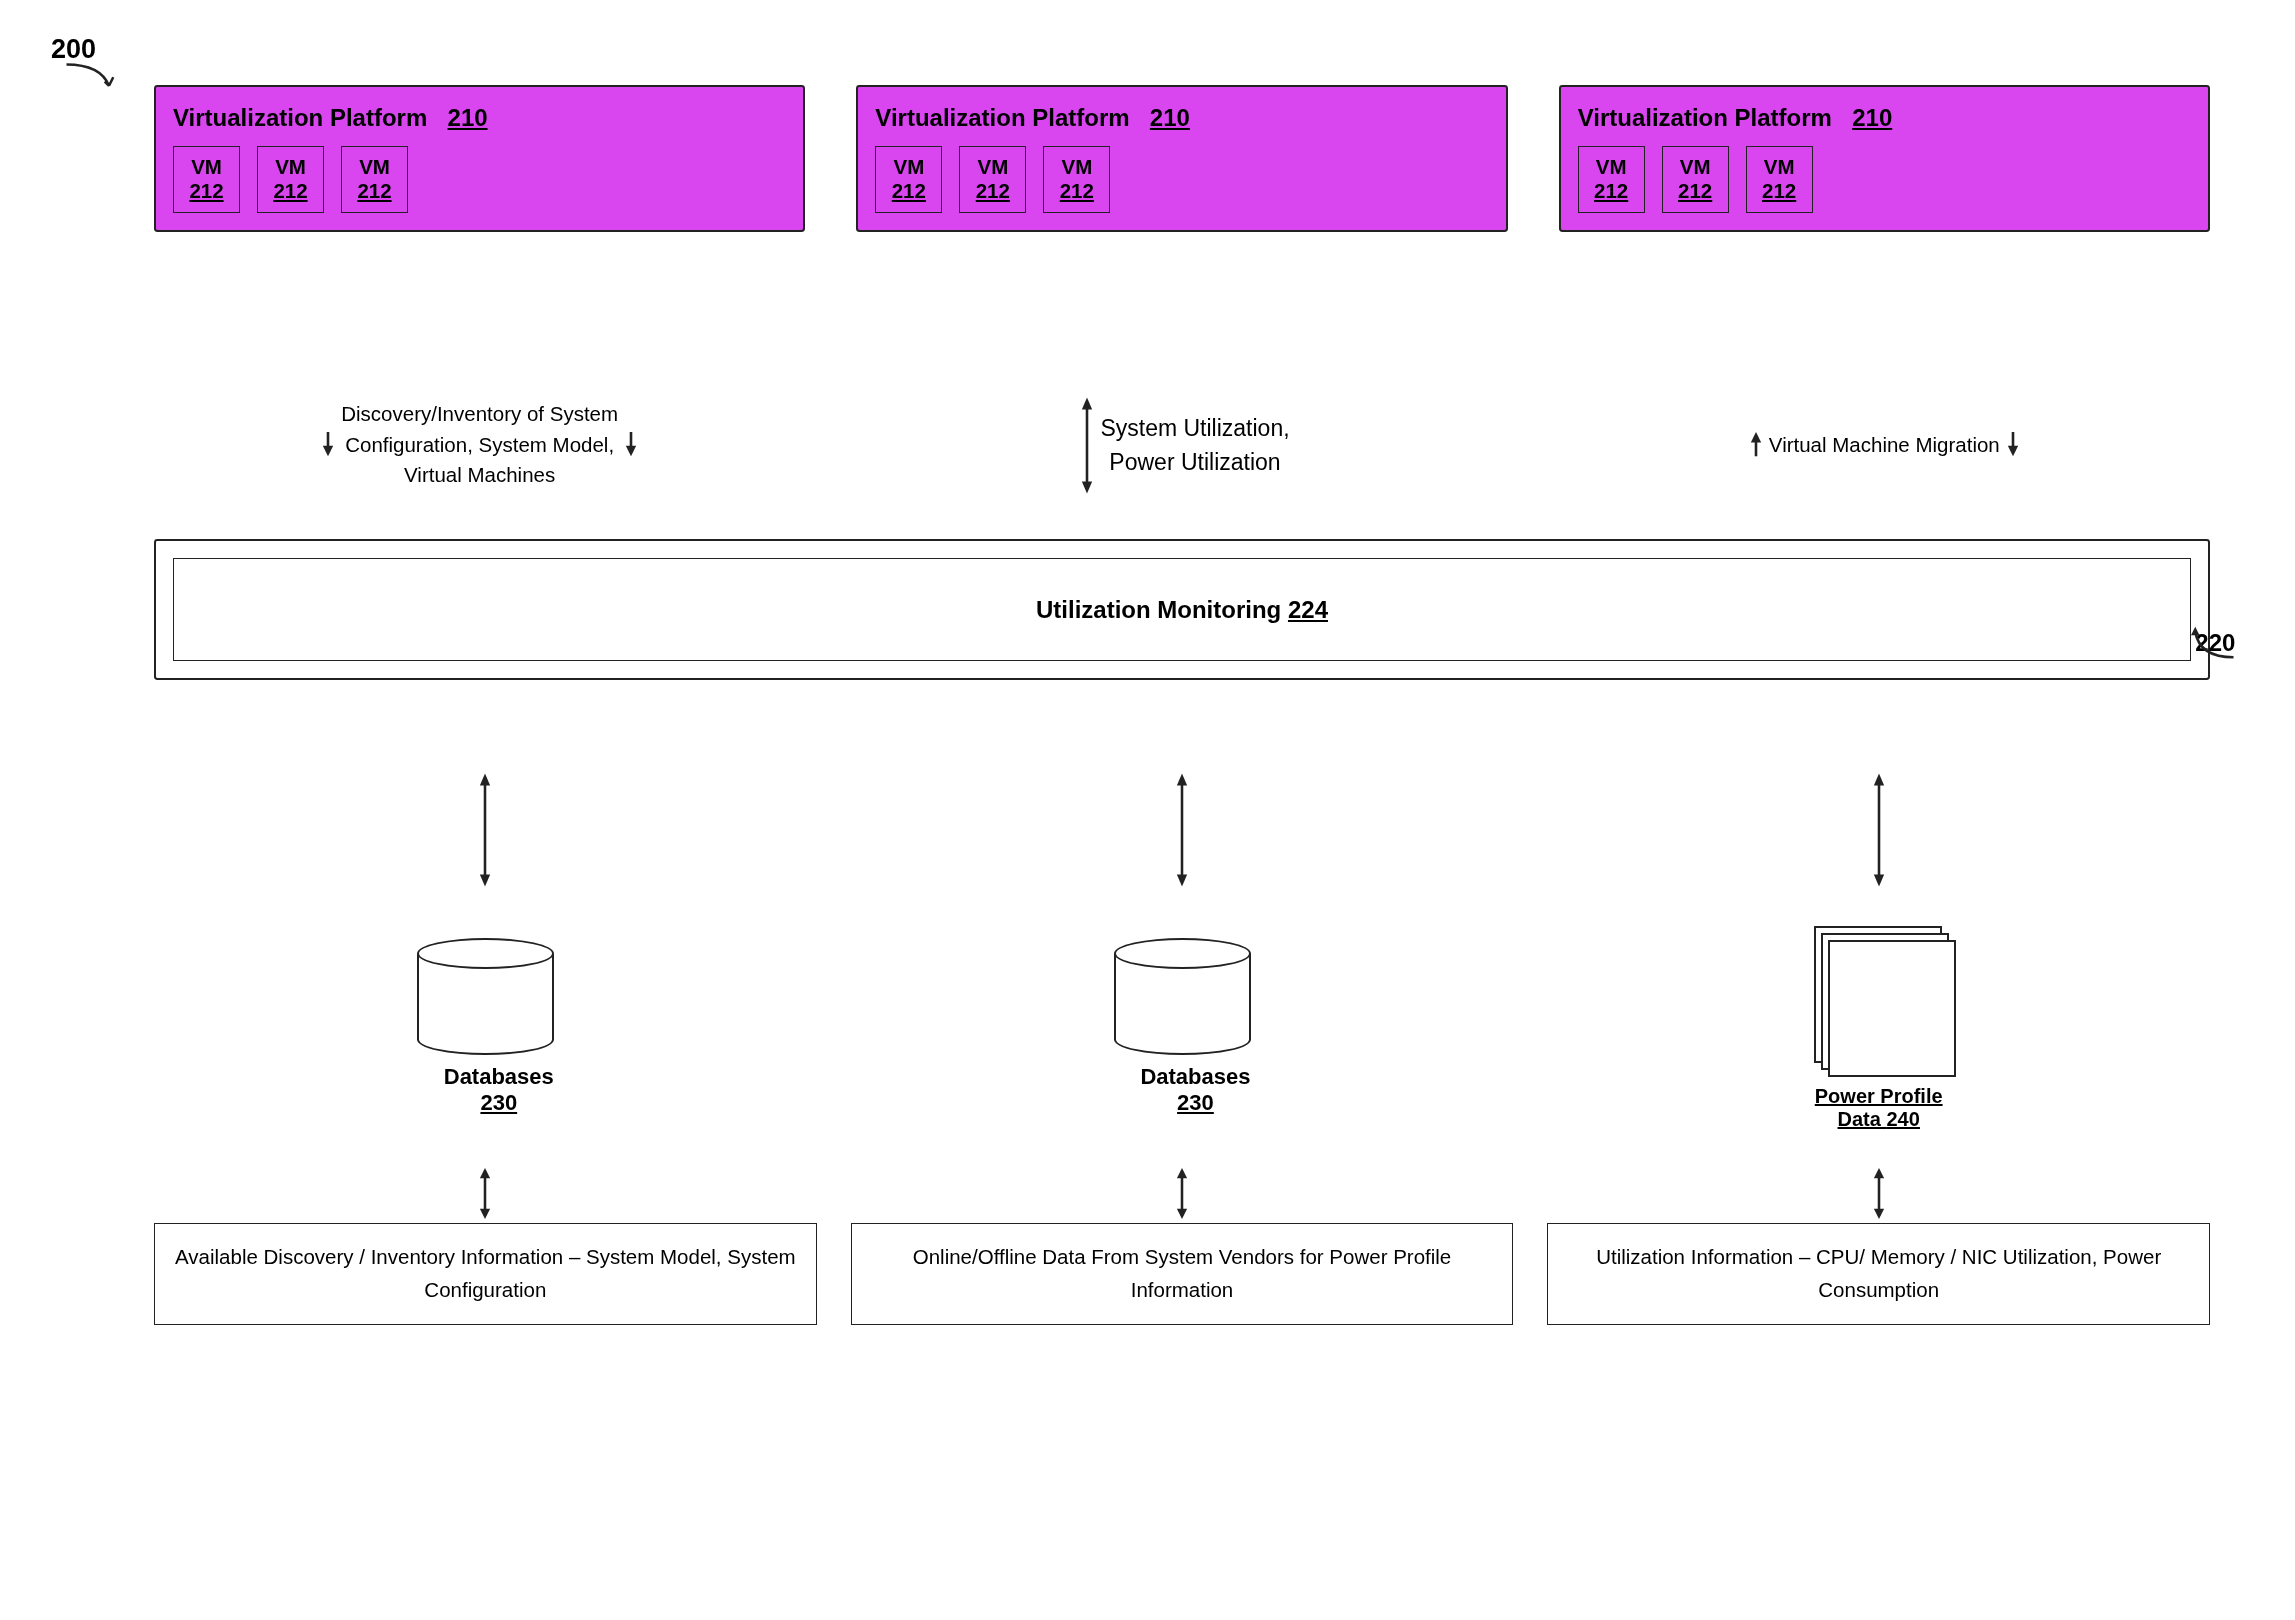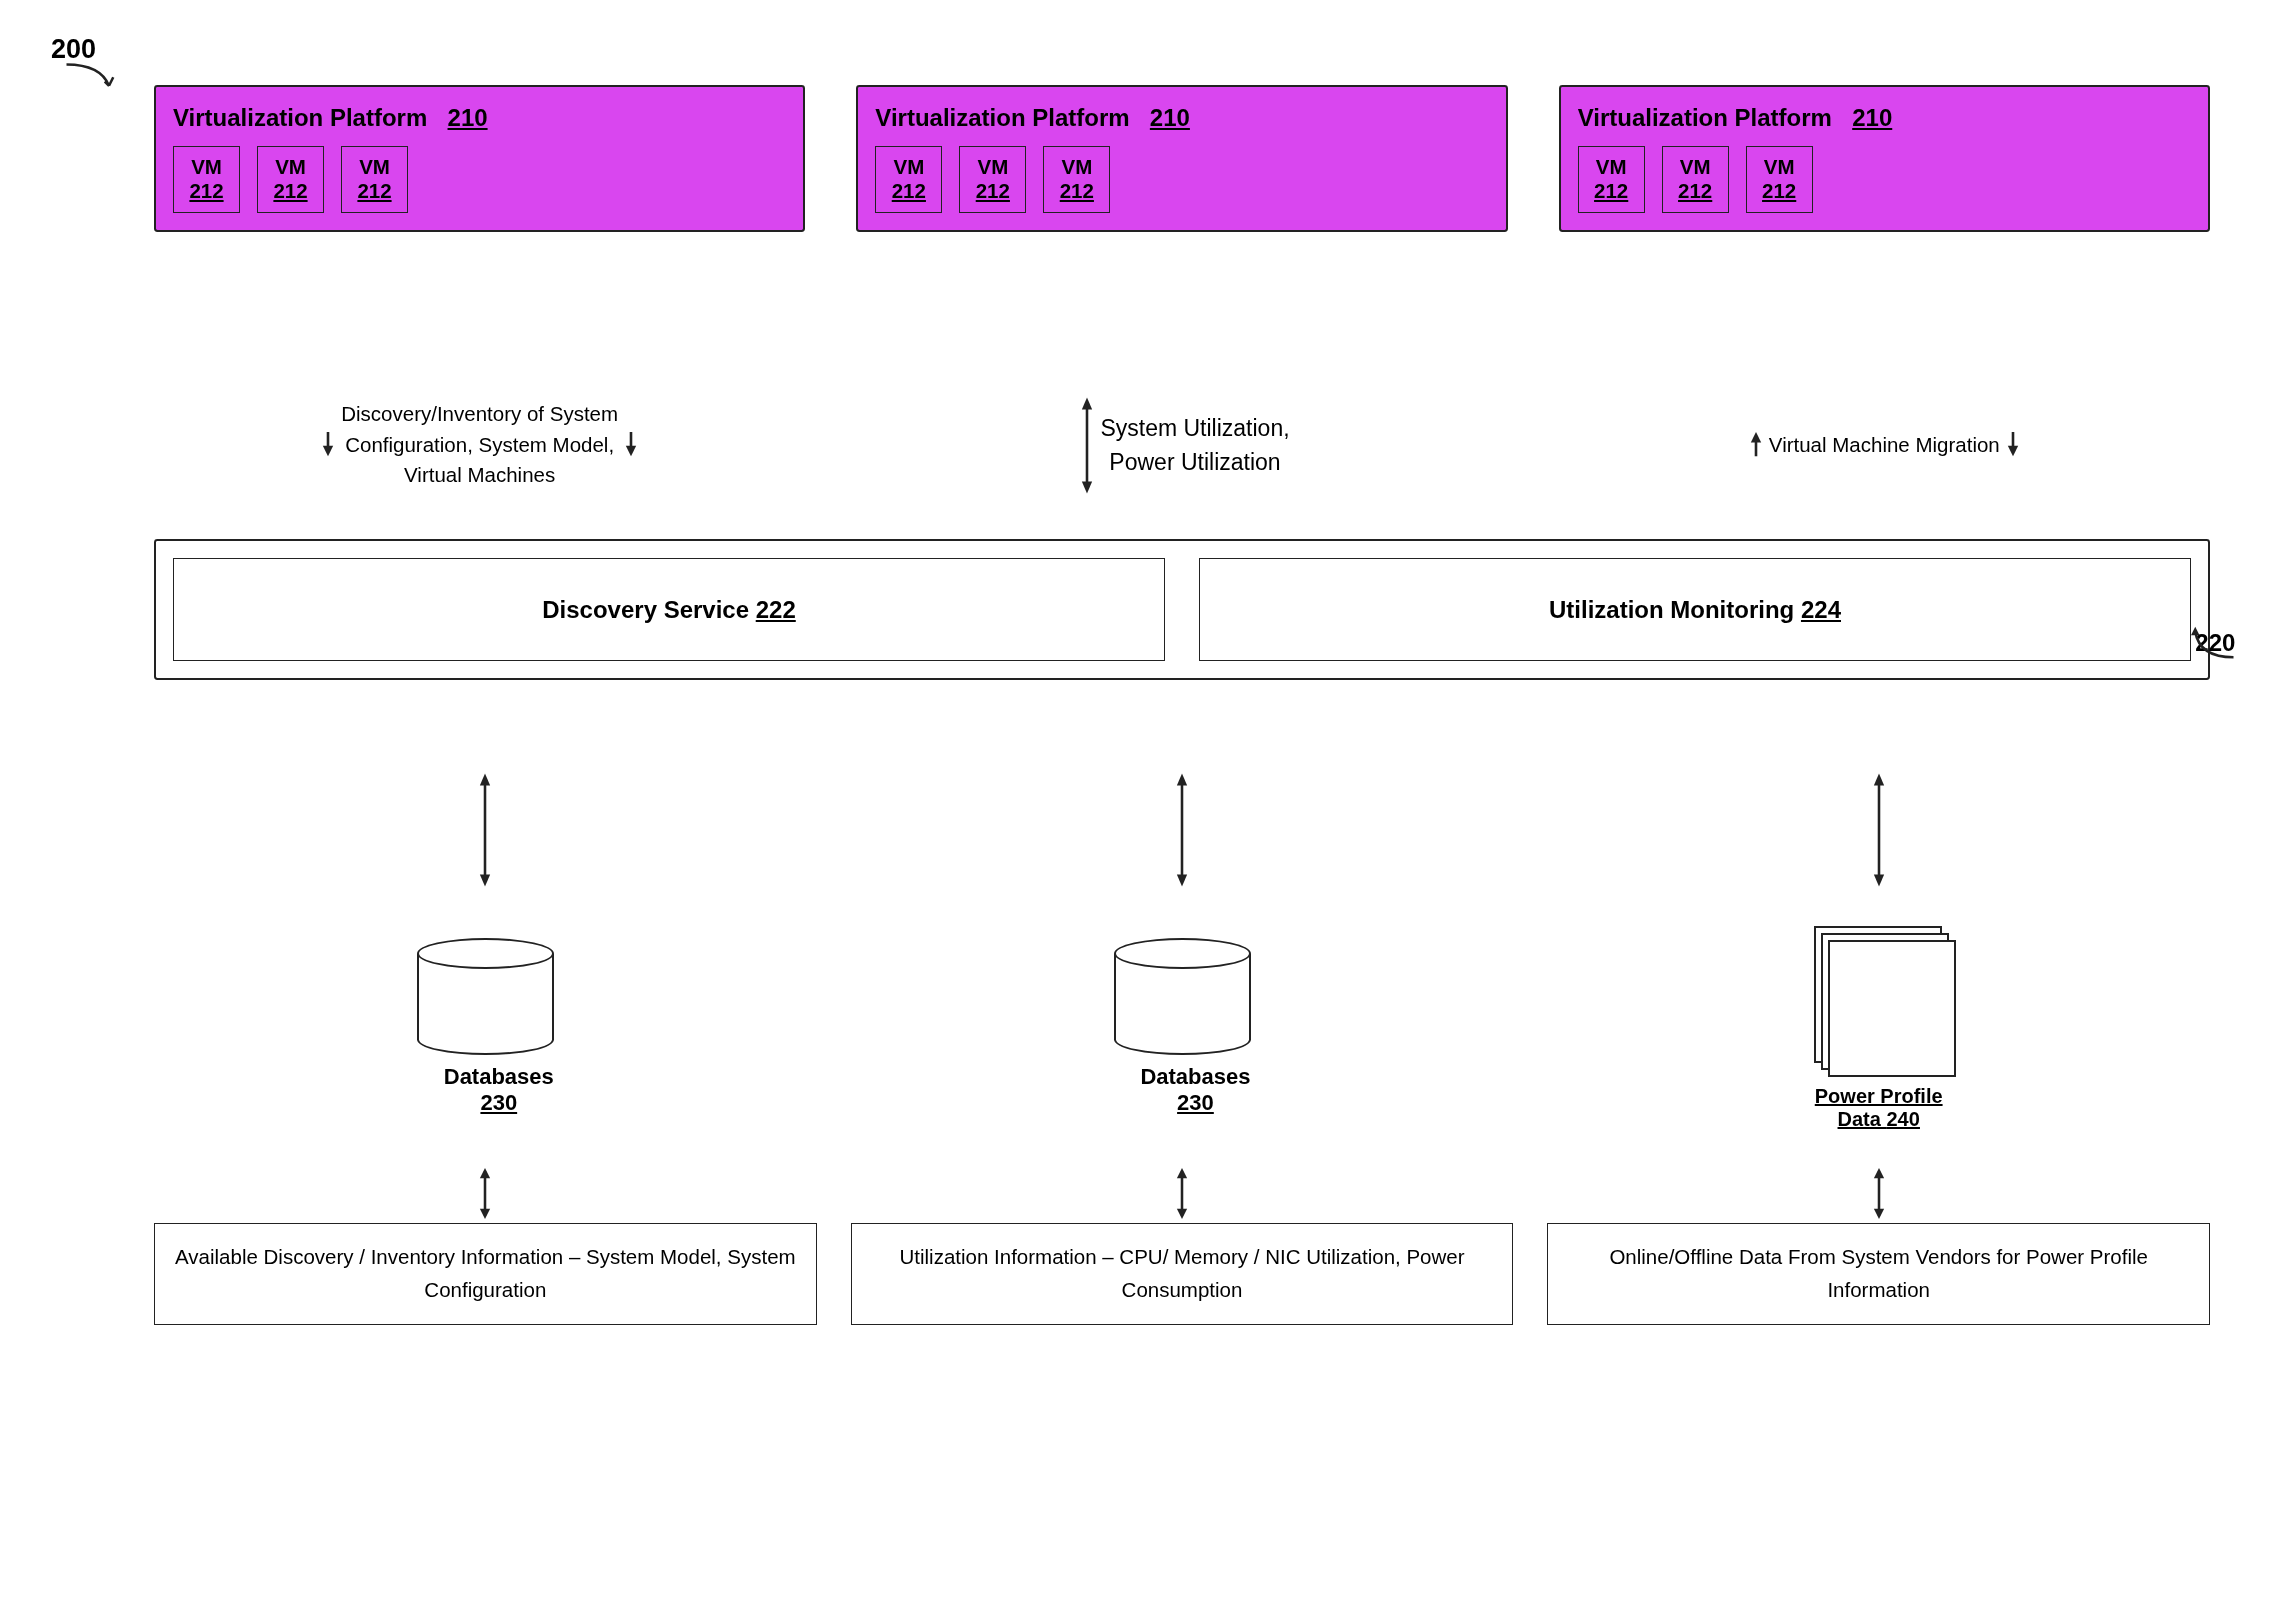--- a/index.html
+++ b/index.html
@@ -421,23 +421,20 @@
       <svg width="26" height="26" viewBox="0 0 30 30">
         <line x1="15" y1="0" x2="15" y2="22" stroke="#222" stroke-width="3"></line>
         <polygon points="15,28 9,16 21,16" fill="#222"></polygon>
       </svg>
     </div>
 
   </div>
 
   <div class="middle-row-outer">
 
-    <div class="service-box">
-      <span>Discovery Service</span>&nbsp;<span class="num">222</span>
-    </div>
 
     <div class="service-box">
       <span>Utilization Monitoring</span>&nbsp;<span class="num">224</span>
     </div>
 
 
   </div>
 
   <div class="label-220">220</div>
 
@@ -541,27 +538,27 @@
 
   <div class="bottom-text-row">
 
     <div class="bottom-text-box">
       <span>Available Discovery / Inventory
 Information – System Model,
 System Configuration</span>
     </div>
 
     <div class="bottom-text-box">
+      <span>Online/Offline Data From
+System Vendors for Power
+Profile Information</span>
+    </div>
+
+    <div class="bottom-text-box">
       <span>Utilization Information – CPU/
 Memory / NIC Utilization,
 Power Consumption</span>
     </div>
 
-    <div class="bottom-text-box">
-      <span>Online/Offline Data From
-System Vendors for Power
-Profile Information</span>
-    </div>
-
   </div>
 
 </div>
 
 
 </body></html>

